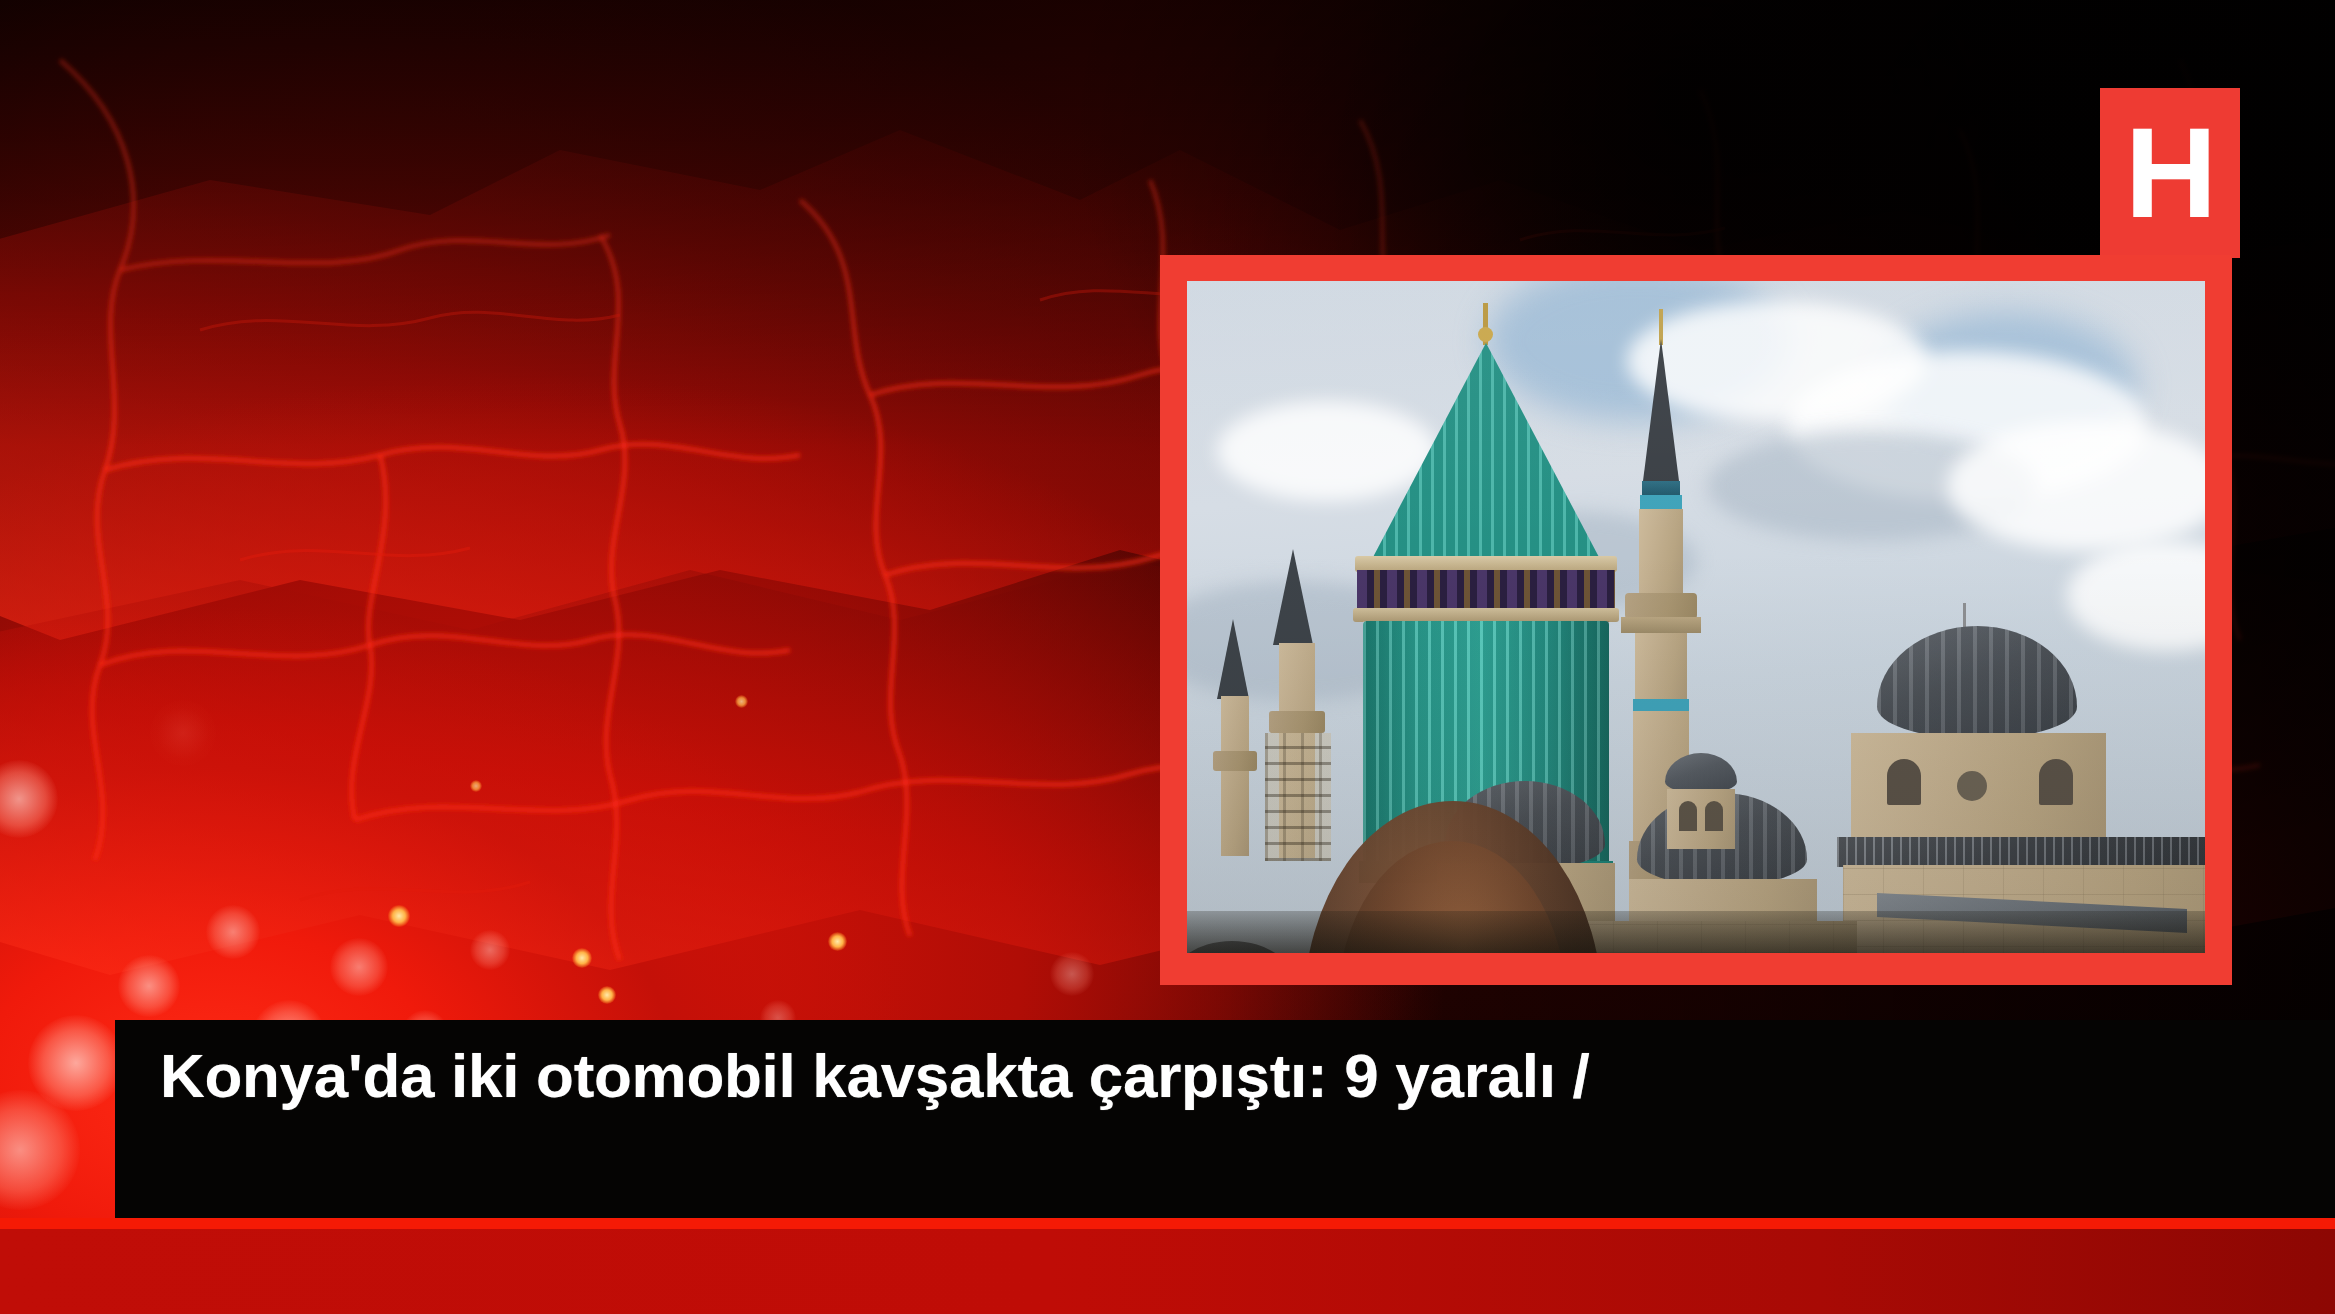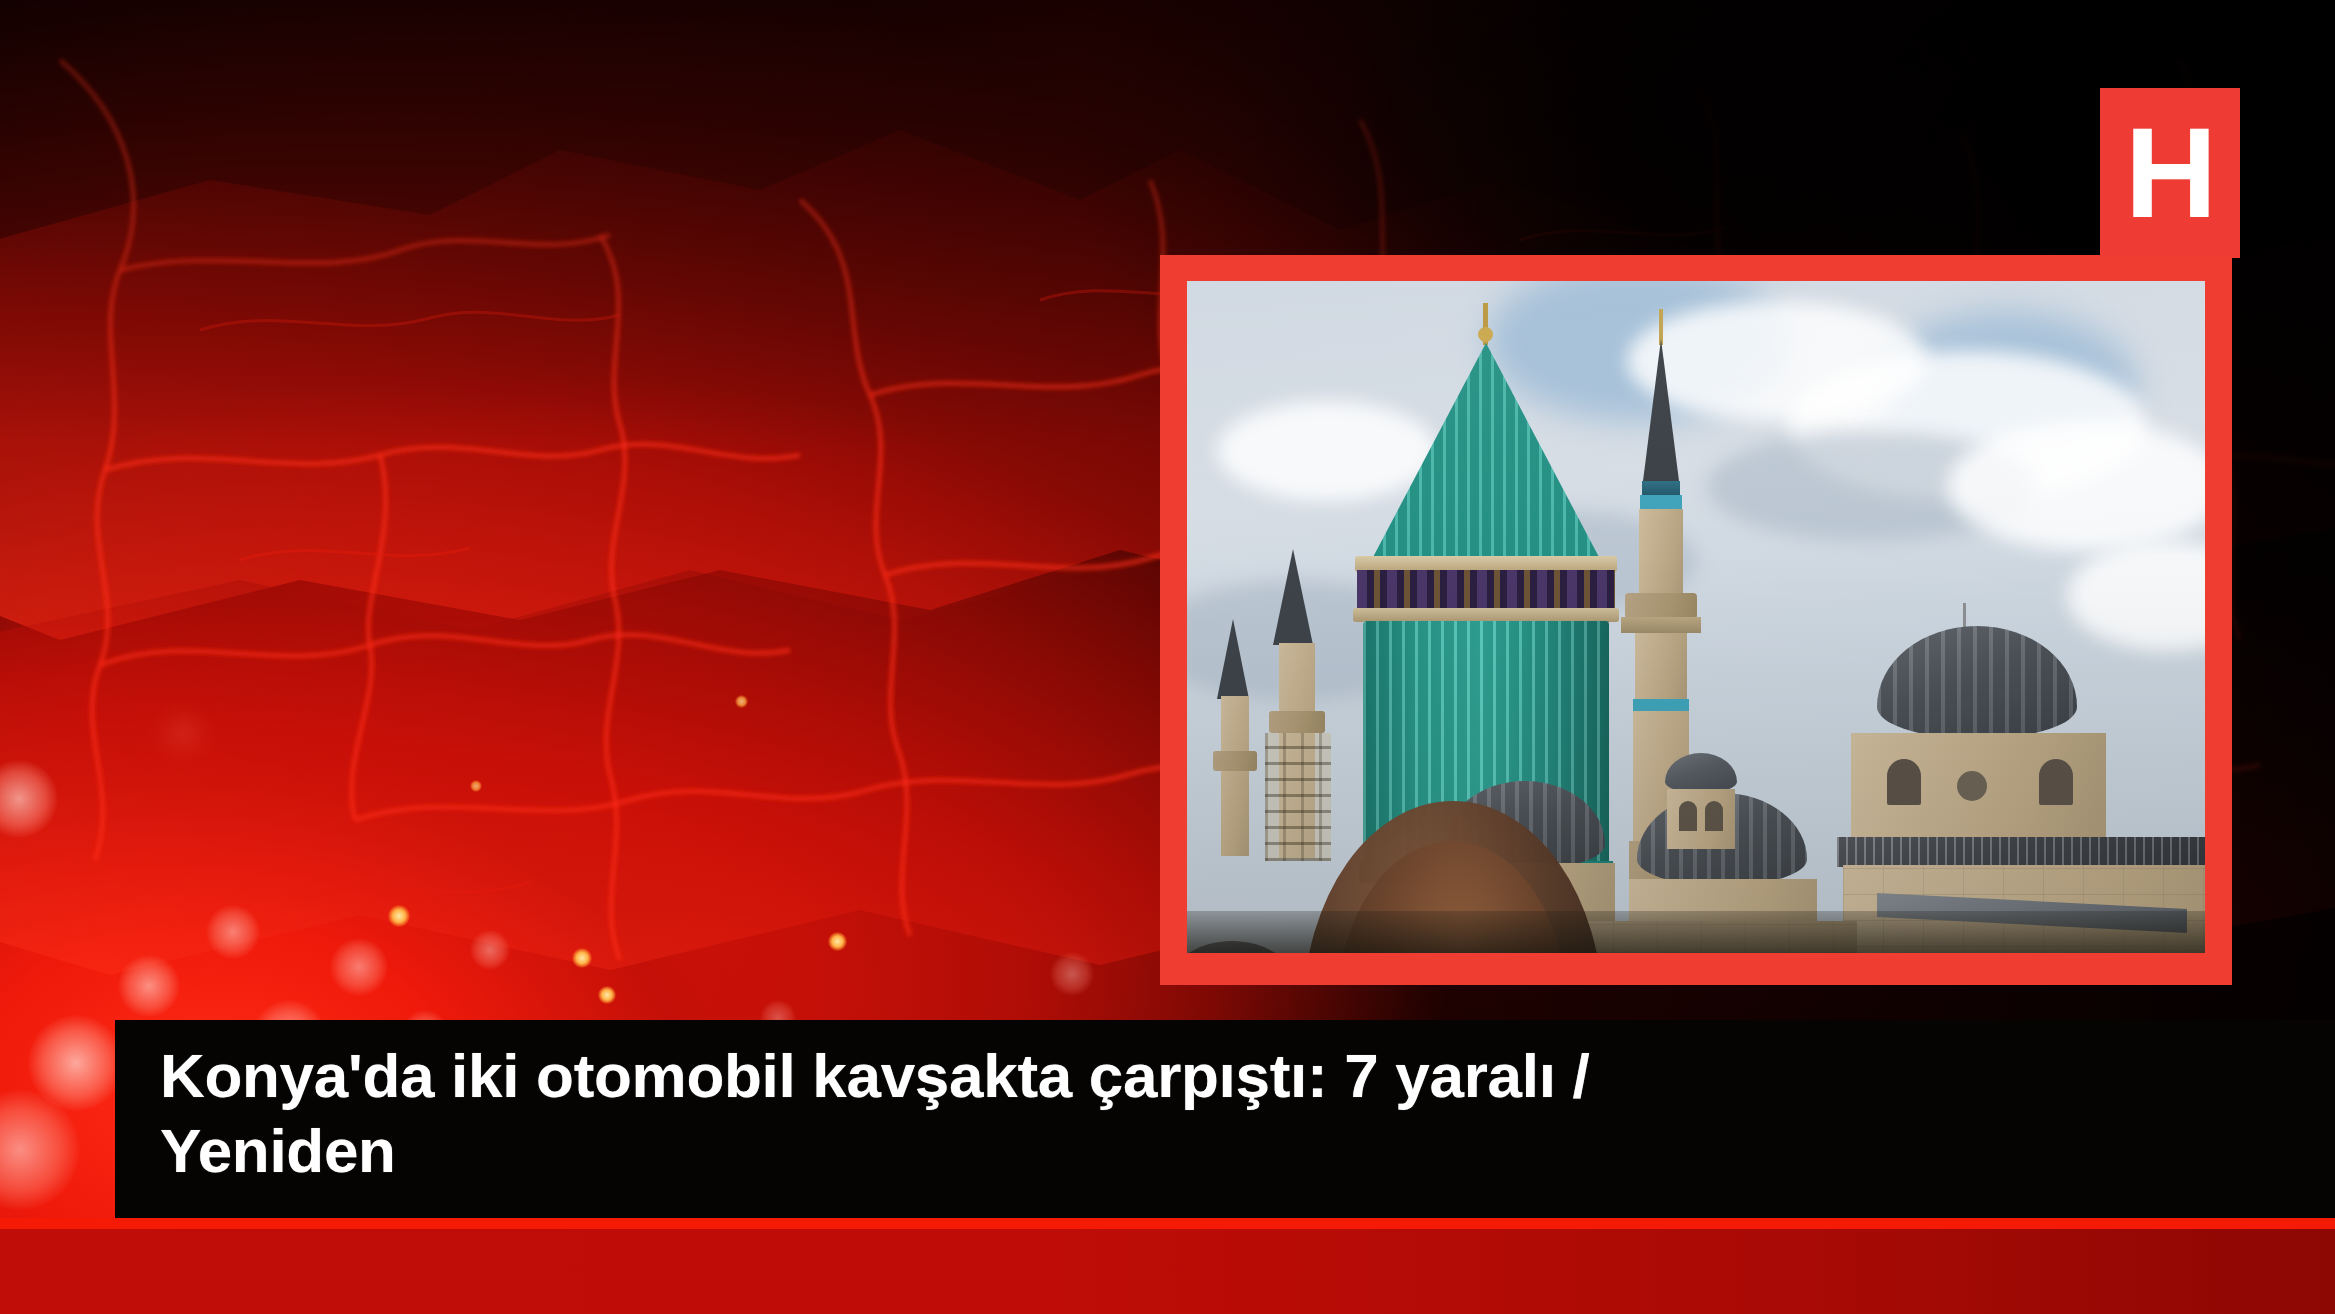--- a/index.html
+++ b/index.html
@@ -340,21 +340,20 @@
       <div class="bld" style="left:0;bottom:0;width:100%;height:42px;
            background:linear-gradient(180deg,rgba(30,28,20,.25),rgba(22,20,14,.70));"></div>
 
       <div style="position:absolute;inset:0;pointer-events:none;
            background:linear-gradient(180deg,rgba(255,250,240,.05) 0%,rgba(0,0,0,0) 40%,rgba(20,14,6,.10) 100%);"></div>
     </div>
   </div>
 
   <div id="headline-band">
     <div id="headline-text">
-      <span>Konya'da iki otomobil kavşakta çarpıştı: 7 yaralı /</span><br>
-      <span>Yeniden</span>
+      <span>Konya'da iki otomobil kavşakta çarpıştı: 9 yaralı /</span><br>
     </div>
   </div>
 
   <div id="accent-rule"></div>
   <div id="bottom-strip"></div>
 
 </div>
 
 </body></html>

